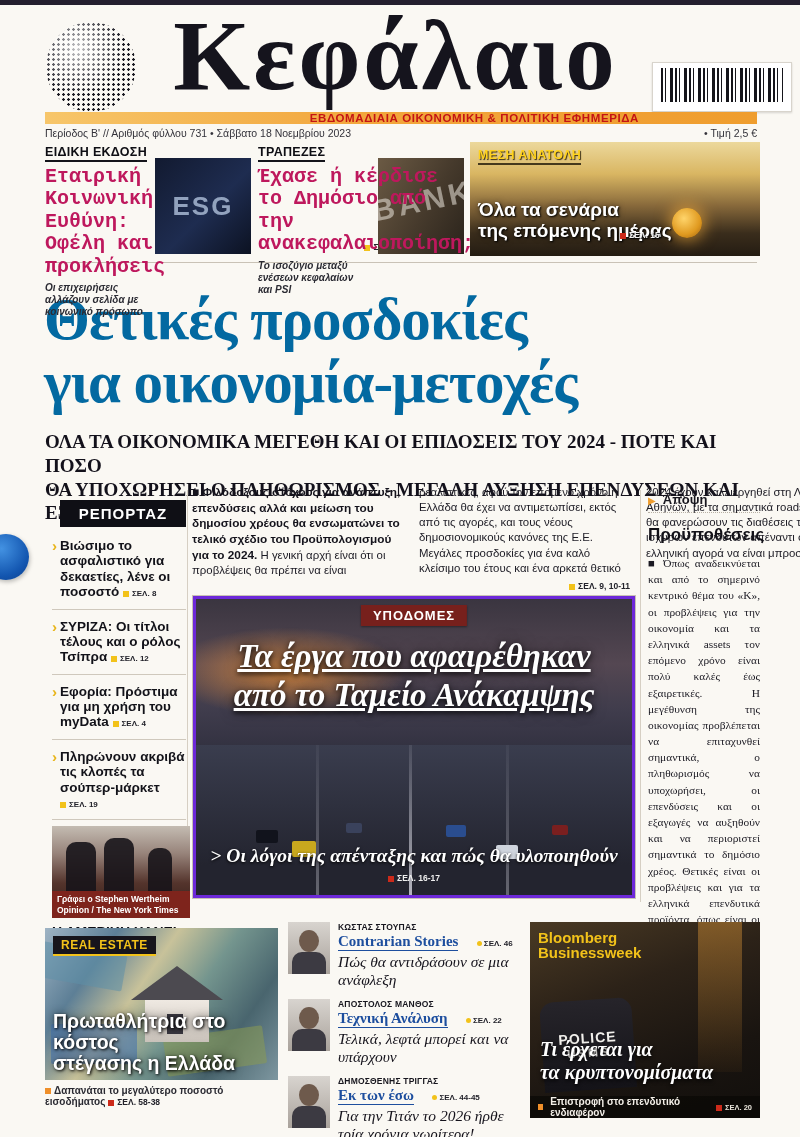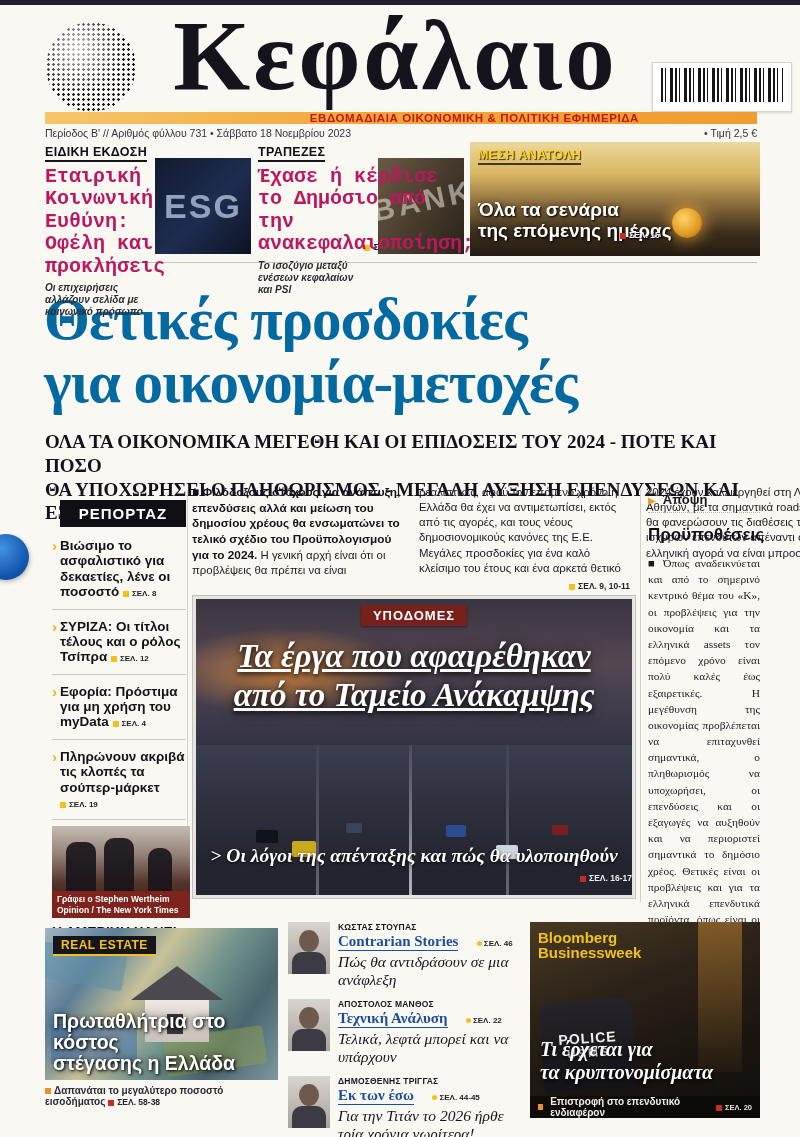--- a/index.html
+++ b/index.html
@@ -30,21 +30,21 @@
   .tbox .sec{display:inline-block;font-size:12.5px;font-weight:bold;color:#0e0e14;
          border-bottom:2px solid #14141a;padding-bottom:1px;letter-spacing:.3px;}
   .tbox .ttl{font-size:20px;font-weight:bold;color:#be185d;line-height:1.12;margin-top:4px;position:relative;z-index:2;font-family:Liberation Mono, monospace;}
   .tbox .sub{font-size:10px;font-style:italic;font-weight:bold;color:#2b2b33;line-height:1.2;margin-top:4px;position:relative;z-index:2;}
   .pageref{font-size:8.5px;font-weight:bold;color:#22222a;white-space:nowrap;}
   .sq{display:inline-block;width:6px;height:6px;background:#f2c21a;margin-right:3px;vertical-align:middle;}
   .sq.red{background:#cc2a1a;}.sq.orange{background:#ef8f2a;}
   .tbox .pr{position:absolute;right:6px;bottom:4px;}
   .img-esg{position:absolute;right:0;top:16px;width:96px;height:96px;z-index:1;
         background:linear-gradient(135deg,#121a30,#1e2c50 55%,#0c1222);display:flex;align-items:center;justify-content:center;}
-  .img-esg span{color:#9fb0cb;font-weight:bold;font-size:34px;letter-spacing:2px;opacity:.9;}
+  .img-esg span{color:#9fb0cb;font-weight:bold;font-size:26px;letter-spacing:2px;opacity:.9;}
   .img-bank{position:absolute;right:0;top:16px;width:86px;height:96px;z-index:1;overflow:hidden;
         background:linear-gradient(120deg,#6b5a44,#463a2c 55%,#2a231b);}
   .img-bank span{position:absolute;left:-6px;top:26px;color:rgba(235,230,220,.55);font-weight:bold;
         font-size:30px;letter-spacing:4px;transform:rotate(-12deg);}
   .mideast{left:470px;width:290px;overflow:hidden;
         background:linear-gradient(180deg,#ecd89c 0%,#d9b662 28%,#8a6b3c 55%,#3a2d1c 80%,#241c12 100%);}
   .mideast .dome{position:absolute;right:58px;bottom:18px;width:30px;height:30px;border-radius:50%;
         background:radial-gradient(circle at 40% 35%,#ffd46a,#e09a20 60%,#9a5e10);box-shadow:0 0 14px 4px rgba(255,180,60,.5);}
   .mideast .sec2{position:absolute;left:8px;top:6px;font-size:12.5px;font-weight:bold;color:#ffd21e;
         letter-spacing:.4px;border-bottom:2px solid rgba(30,22,8,.8);padding-bottom:1px;
@@ -79,38 +79,38 @@
         background:linear-gradient(180deg,#c4bcb2 0%,#97837a 30%,#54342c 62%,#2c1a16 100%);}
   .nyt-photo .fig{position:absolute;bottom:18px;width:30px;height:58px;border-radius:10px 10px 0 0;background:#17141a;opacity:.9;}
   .nyt-cap{position:absolute;left:0;right:0;bottom:0;background:#7e241c;color:#fff;
         font-size:8.5px;font-weight:bold;line-height:1.25;padding:3px 5px;}
   .nyt-title{margin-top:6px;font-size:14px;font-weight:bold;color:#0d0d13;line-height:1.15;position:relative;}
   .nyt-title .star{color:#e8b51a;font-size:9px;}
   .centercol{position:absolute;left:192px;top:485px;width:438px;}
   .intro{column-count:2;column-gap:16px;font-size:11.4px;line-height:1.33;color:#1c1b24;text-align:left;height:96px;}
   .intro .b{font-weight:bold;font-size:11.8px;color:#14131c;}
   .intro-pr{position:absolute;right:0;top:96px;}
-  .feature{position:absolute;left:0;top:110px;width:436px;height:296px;border:1px solid #c8c1b5;background:#e5e5e5;padding:3px;}
+  .feature{position:absolute;left:0;top:110px;width:436px;height:296px;border:1px solid #c8c1b5;background:#6d28d9;padding:3px;}
   .feature .art{position:relative;width:100%;height:100%;overflow:hidden;
       background:linear-gradient(180deg,#3a3540 0%,#544752 22%,#3f3c4c 38%,#2b2b3a 58%,#20202c 100%);}
   .feature .glow{position:absolute;left:-30px;top:28px;width:240px;height:90px;border-radius:50%;
       background:radial-gradient(ellipse,rgba(244,150,60,.75),rgba(244,150,60,0) 70%);}
   .feature .road{position:absolute;left:0;right:0;bottom:0;height:150px;
       background:linear-gradient(180deg,#3a3d4e,#23242f 80%);}
   .feature .lane{position:absolute;bottom:0;width:3px;height:150px;background:linear-gradient(180deg,rgba(220,220,230,.1),rgba(230,230,240,.75));}
   .car{position:absolute;border-radius:2px;}
   .feat-label{position:absolute;left:50%;transform:translateX(-50%);top:6px;background:#77201c;color:#fff;
       font-weight:bold;font-size:13px;padding:3px 12px;letter-spacing:1px;box-shadow:0 1px 2px rgba(0,0,0,.4);}
   .feat-hd{position:absolute;left:0;right:0;top:38px;text-align:center;color:#fff;
       font-family:"Liberation Serif","DejaVu Serif",serif;font-weight:bold;font-style:italic;
       font-size:33px;line-height:1.18;text-shadow:0 2px 5px rgba(0,0,0,.85),0 0 14px rgba(0,0,0,.5);text-decoration:underline;}
   .feat-cap{position:absolute;left:0;right:0;bottom:28px;text-align:center;color:#fff;
       font-family:Liberation Serif, serif;font-weight:bold;font-style:italic;
       font-size:19.5px;text-shadow:0 1px 3px #000;}
-  .feat-pr{position:absolute;left:0;right:0;bottom:12px;text-align:right;color:#eee;}
+  .feat-pr{position:absolute;left:0;right:0;bottom:12px;text-align:center;color:#eee;}
   .rightcol{position:absolute;left:648px;top:492px;width:112px;}
   .apopsi-lbl{font-weight:bold;font-size:13px;color:#17161e;border-bottom:1px dotted #b9b2a6;padding-bottom:5px;}
   .apopsi-lbl .tri{color:#ef9d2e;font-size:10px;margin-right:4px;}
   .apopsi-title{font-weight:bold;font-size:17px;color:#121118;margin:12px 0 10px 0;}
   .apopsi-body{font-family:"Liberation Serif","DejaVu Serif",serif;font-size:11.4px;line-height:1.42;
       color:#1a1922;text-align:justify;}
   .apopsi-end{margin-top:4px;display:flex;justify-content:flex-end;align-items:center;gap:4px;}
   .cont-arrow{width:17px;height:17px;border-radius:50%;background:radial-gradient(circle at 35% 30%,#f6b45e,#e8922a 65%,#c9771a);
       color:#fff;font-size:11px;display:flex;align-items:center;justify-content:center;}
 

